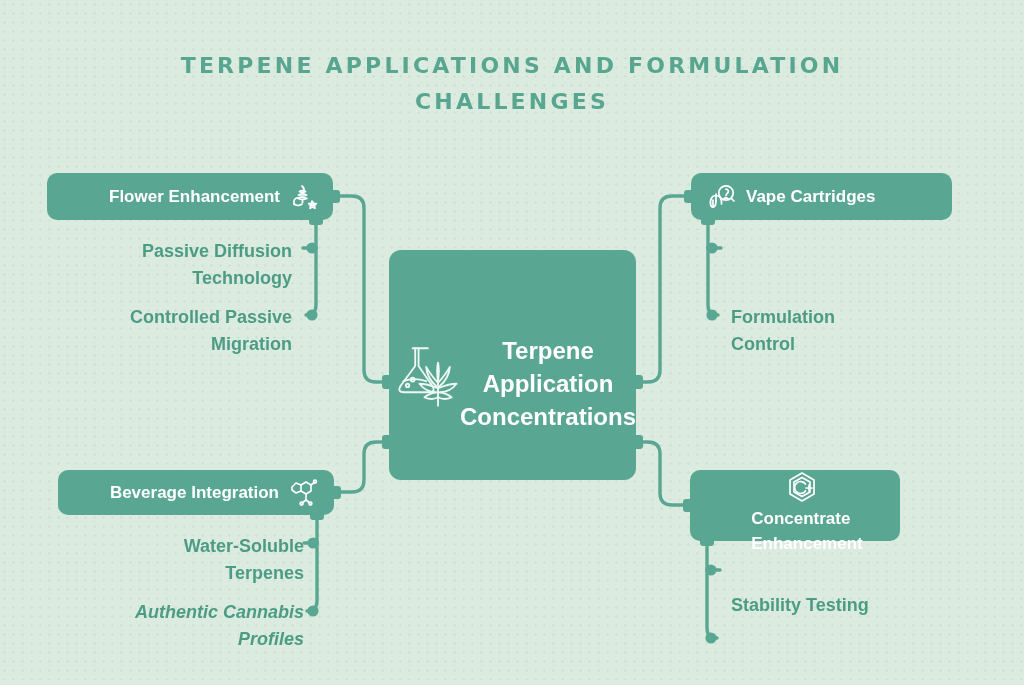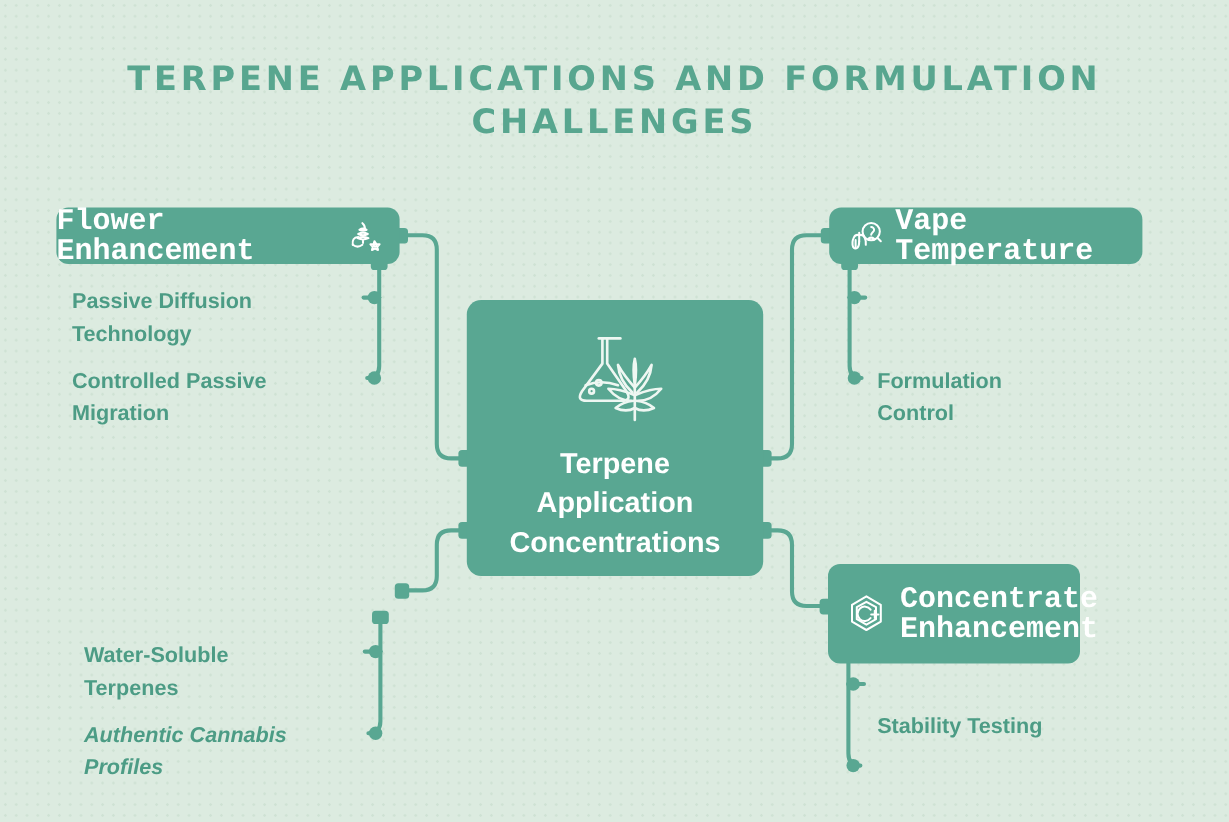--- a/index.html
+++ b/index.html
@@ -20,72 +20,71 @@
   }
   #stage{position:absolute;inset:0;}
 
   
   #title{
     position:absolute;left:0;right:0;top:48px;
     text-align:center;
     color:#58a68f;
     font-family:"DejaVu Sans",sans-serif;
     font-weight:bold;
-    font-size:28px;
+    font-size:22px;
     line-height:36px;
     letter-spacing:3.2px;
     text-transform:uppercase;
     white-space:pre-line;
   }
 
   
   #wires{position:absolute;left:0;top:0;width:1024px;height:685px;}
 
   
   #center{
     position:absolute;left:389px;top:250px;width:247px;height:230px;
     background:#59a792;border-radius:12px;
-    display:flex;flex-direction:column;align-items:center;
+    display:flex;align-items:center;
     box-sizing:border-box;padding-top:24px;
   }
   #center-title{
     color:#ffffff;font-weight:bold;font-size:24px;line-height:33px;
     text-align:center;white-space:pre-line;margin-top:12px;
   }
 
   
   .pill{
     position:absolute;background:#59a792;border-radius:10px;
     display:flex;align-items:center;box-sizing:border-box;
   }
   .pill-label{
-    color:#ffffff;font-weight:bold;font-size:25px;line-height:25px;
+    color:#ffffff;font-weight:bold;font-size:17px;line-height:25px;
     white-space:pre-line;
-    font-family:Liberation Mono, monospace;
   }
   .pill .ico{flex:0 0 auto;display:flex;align-items:center;}
 
   #pill-flower{left:47px;top:173px;width:286px;height:47px;padding:0 14px 0 0;justify-content:flex-end;}
   #pill-flower .pill-label{margin-right:9px;}
 
   #pill-vape{left:691px;top:173px;width:261px;height:47px;padding:0 0 0 14px;justify-content:flex-start;}
   #pill-vape .pill-label{margin-left:9px;}
 
   #pill-bev{left:58px;top:470px;width:276px;height:45px;padding:0 14px 0 0;justify-content:flex-end;}
   #pill-bev .pill-label{margin-right:9px;}
 
-  #pill-conc{left:690px;top:470px;width:210px;height:83px;padding:0 0 0 14px;justify-content:flex-start;}
+  #pill-conc{left:690px;top:470px;width:210px;height:71px;padding:0 0 0 14px;justify-content:flex-start;flex-direction:column;}
   #pill-conc .pill-label{margin-left:10px;}
 
   
   .sub{
     position:absolute;color:#4c9c85;font-weight:bold;
     font-size:18px;line-height:27px;white-space:pre-line;
   }
-  .sub.r{text-align:left;}
+  .sub.r{text-align:right;}
   .sub.l{text-align:left;}
 
   #sub-fl-1{left:60px;top:238px;width:232px;}
   #sub-fl-2{left:60px;top:304px;width:232px;}
   #sub-vp-1{left:731px;top:238px;width:230px;}
   #sub-vp-2{left:731px;top:304px;width:230px;}
   #sub-bv-1{left:70px;top:533px;width:234px;}
   #sub-bv-2{left:70px;top:599px;width:234px;font-style:italic;}
   #sub-cn-1{left:731px;top:560px;width:240px;}
   #sub-cn-2{left:731px;top:592px;width:240px;}
@@ -204,25 +203,43 @@
           <path d="M11 15 Q8 14 6.5 17 Q4.5 21 6 25 Q7.5 27 9.5 25.5 Q11 24 11 20"></path>
           <path d="M11 15 Q14 14 15.5 17 Q17 20 16.5 23"></path>
           <path d="M8 19 V25"></path>
           <circle cx="21" cy="12" r="7.2"></circle>
           <path d="M21 8.2 a2.4 2.4 0 0 1 2.4 2.4 c0 1.6 -2.4 2.2 -2.4 4"></path>
           <path d="M18.6 18 q2.4 -2 4.8 0"></path>
           <path d="M26.3 17.3 L29 20"></path>
         </g>
       </svg>
     </span>
-    <span class="pill-label">Vape Temperature</span>
+    <span class="pill-label">Vape Cartridges</span>
   </div>
   <div class="sub l" id="sub-vp-2">Formulation
 Control</div>
 
+  <div class="pill" id="pill-bev">
+    <span class="pill-label">Beverage Integration</span>
+    <span class="ico">
+      <svg width="32" height="30" viewBox="0 0 32 30">
+        <g fill="none" stroke="#ffffff" stroke-width="1.6" stroke-linecap="round" stroke-linejoin="round">
+          <path d="M4 9 L8 5 L13 7 L13 13 L8 15 L4 12Z"></path>
+          <path d="M13 7 L18 4 L23 7 L23 13 L18 16 L13 13"></path>
+          <path d="M18 16 L18 22"></path>
+          <path d="M18 22 L14 25"></path>
+          <path d="M18 22 L22 25"></path>
+          <path d="M23 7 L27 4"></path>
+          <circle cx="27" cy="3.6" r="1.5"></circle>
+          <circle cx="13.6" cy="25.6" r="1.5"></circle>
+          <circle cx="22.4" cy="25.6" r="1.5"></circle>
+        </g>
+      </svg>
+    </span>
+  </div>
   <div class="sub r" id="sub-bv-1">Water-Soluble
 Terpenes</div>
   <div class="sub r" id="sub-bv-2">Authentic Cannabis
 Profiles</div>
 
   <div class="pill" id="pill-conc">
     <span class="ico">
       <svg width="36" height="36" viewBox="0 0 36 36">
         <g fill="none" stroke="#ffffff" stroke-width="1.7" stroke-linecap="round" stroke-linejoin="round">
           <path d="M18 3 L30 10 V24 L18 31 L6 24 V10Z"></path>

